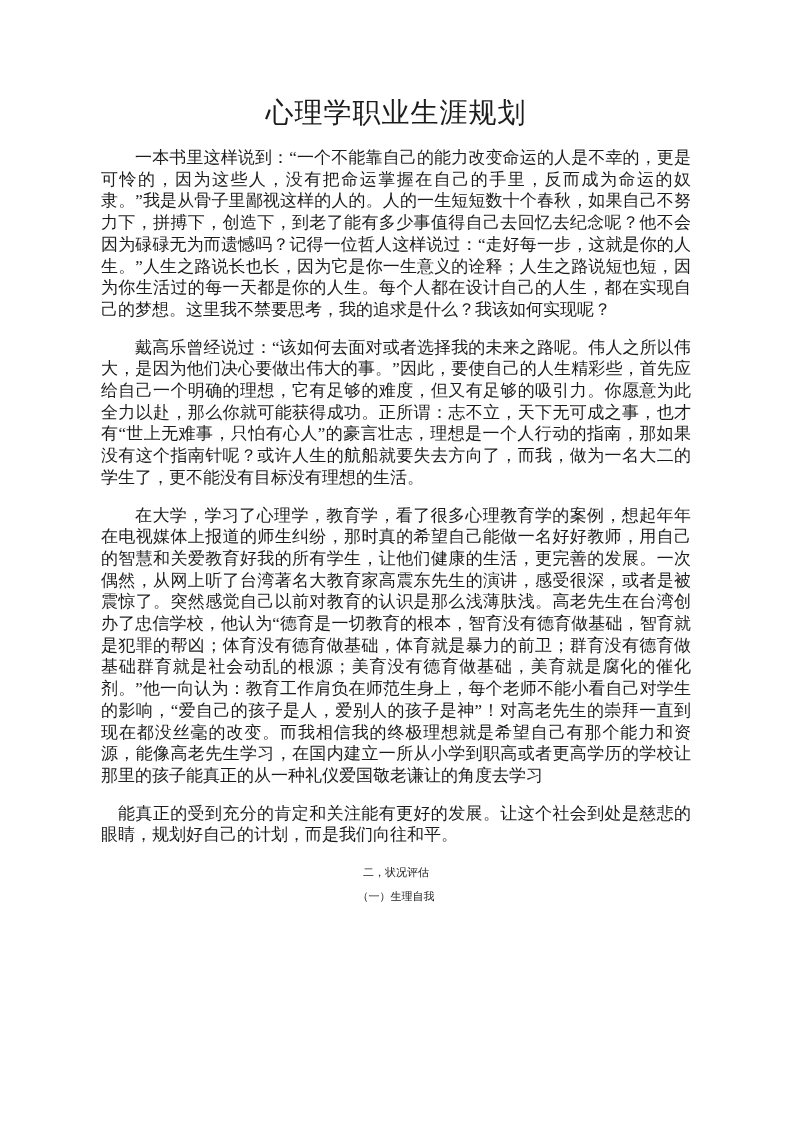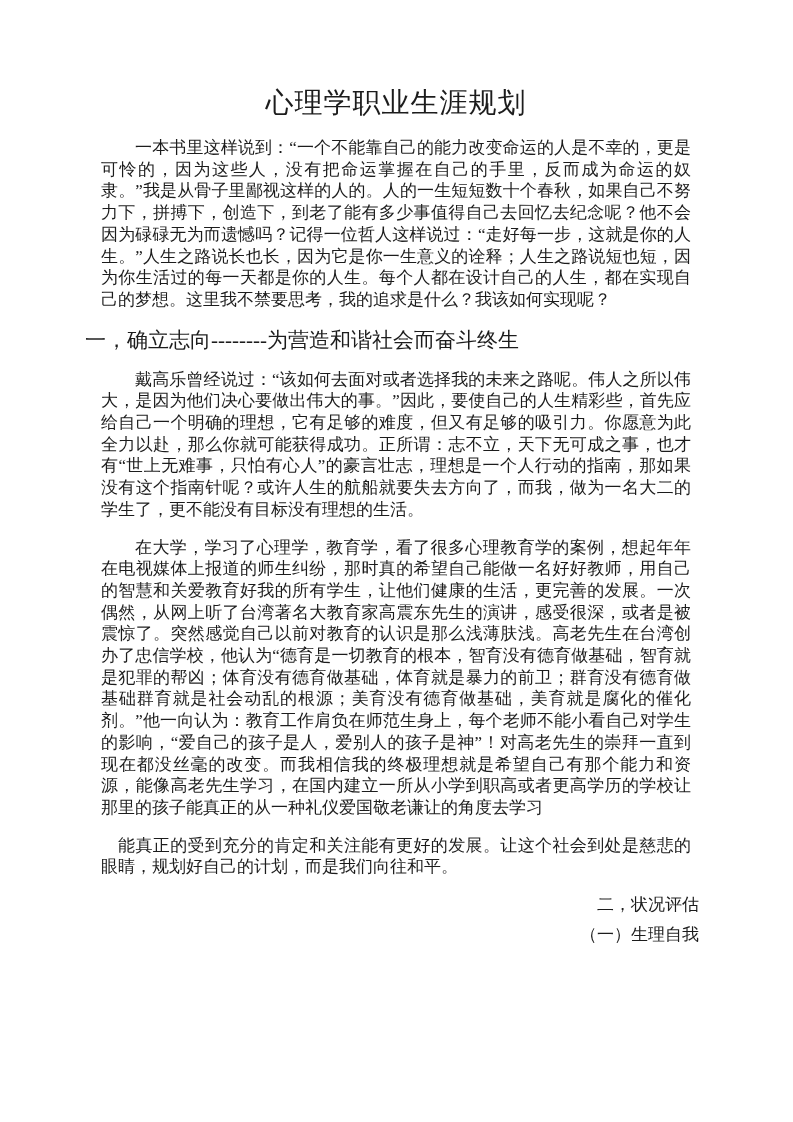--- a/index.html
+++ b/index.html
@@ -13,21 +13,21 @@
     height: 1122px;
     background: #ffffff;
     overflow: hidden;
     font-family: "Liberation Serif", "DejaVu Serif", serif;
     color: #1c1c1c;
     box-sizing: border-box;
   }
   .content {
     position: absolute;
     left: 85px;
-    top: 85px;
+    top: 95px;
     width: 622px;
   }
   .doc-title {
     font-size: 28px;
     line-height: 36px;
     font-weight: normal;
     text-align: center;
     margin: 0 0 10px 0;
     letter-spacing: 1px;
   }
@@ -41,38 +41,37 @@
   .indent2 { text-indent: 2em; }
   .indent1 { text-indent: 1em; }
   h2.section-heading {
     font-size: 21px;
     line-height: 26px;
     font-weight: normal;
     margin: 10px 0 7px 0;
     white-space: nowrap;
   }
   p.sub-line {
-    font-size: 17px;
+    font-size: 11px;
     line-height: 21.7px;
-    margin: 8px;
-    text-align: right;
+    margin: 2px;
+    text-align: center;
   }
 </style>
 </head>
 <body>
 
 <div class="page">
   <div class="content">
 
     <h1 class="doc-title">心理学职业生涯规划</h1>
 
     <p class="body-para indent2">一本书里这样说到：“一个不能靠自己的能力改变命运的人是不幸的，更是可怜的，因为这些人，没有把命运掌握在自己的手里，反而成为命运的奴隶。”我是从骨子里鄙视这样的人的。人的一生短短数十个春秋，如果自己不努力下，拼搏下，创造下，到老了能有多少事值得自己去回忆去纪念呢？他不会因为碌碌无为而遗憾吗？记得一位哲人这样说过：“走好每一步，这就是你的人生。”人生之路说长也长，因为它是你一生意义的诠释；人生之路说短也短，因为你生活过的每一天都是你的人生。每个人都在设计自己的人生，都在实现自己的梦想。这里我不禁要思考，我的追求是什么？我该如何实现呢？</p>
 
 
-    <h2 class="section-heading">一，确立志向--------为营造和谐社会而奋斗终生</h2>
 
     <p class="body-para indent2">戴高乐曾经说过：“该如何去面对或者选择我的未来之路呢。伟人之所以伟大，是因为他们决心要做出伟大的事。”因此，要使自己的人生精彩些，首先应给自己一个明确的理想，它有足够的难度，但又有足够的吸引力。你愿意为此全力以赴，那么你就可能获得成功。正所谓：志不立，天下无可成之事，也才有“世上无难事，只怕有心人”的豪言壮志，理想是一个人行动的指南，那如果没有这个指南针呢？或许人生的航船就要失去方向了，而我，做为一名大二的学生了，更不能没有目标没有理想的生活。</p>
 
     <p class="body-para indent2">在大学，学习了心理学，教育学，看了很多心理教育学的案例，想起年年在电视媒体上报道的师生纠纷，那时真的希望自己能做一名好好教师，用自己的智慧和关爱教育好我的所有学生，让他们健康的生活，更完善的发展。一次偶然，从网上听了台湾著名大教育家高震东先生的演讲，感受很深，或者是被震惊了。突然感觉自己以前对教育的认识是那么浅薄肤浅。高老先生在台湾创办了忠信学校，他认为“德育是一切教育的根本，智育没有德育做基础，智育就是犯罪的帮凶；体育没有德育做基础，体育就是暴力的前卫；群育没有德育做基础群育就是社会动乱的根源；美育没有德育做基础，美育就是腐化的催化剂。”他一向认为：教育工作肩负在师范生身上，每个老师不能小看自己对学生的影响，“爱自己的孩子是人，爱别人的孩子是神”！对高老先生的崇拜一直到现在都没丝毫的改变。而我相信我的终极理想就是希望自己有那个能力和资源，能像高老先生学习，在国内建立一所从小学到职高或者更高学历的学校让那里的孩子能真正的从一种礼仪爱国敬老谦让的角度去学习</p>
 
     <p class="body-para indent1">能真正的受到充分的肯定和关注能有更好的发展。让这个社会到处是慈悲的眼睛，规划好自己的计划，而是我们向往和平。</p>
 
     <p class="sub-line">二，状况评估</p>
 
     <p class="sub-line">（一）生理自我</p>

